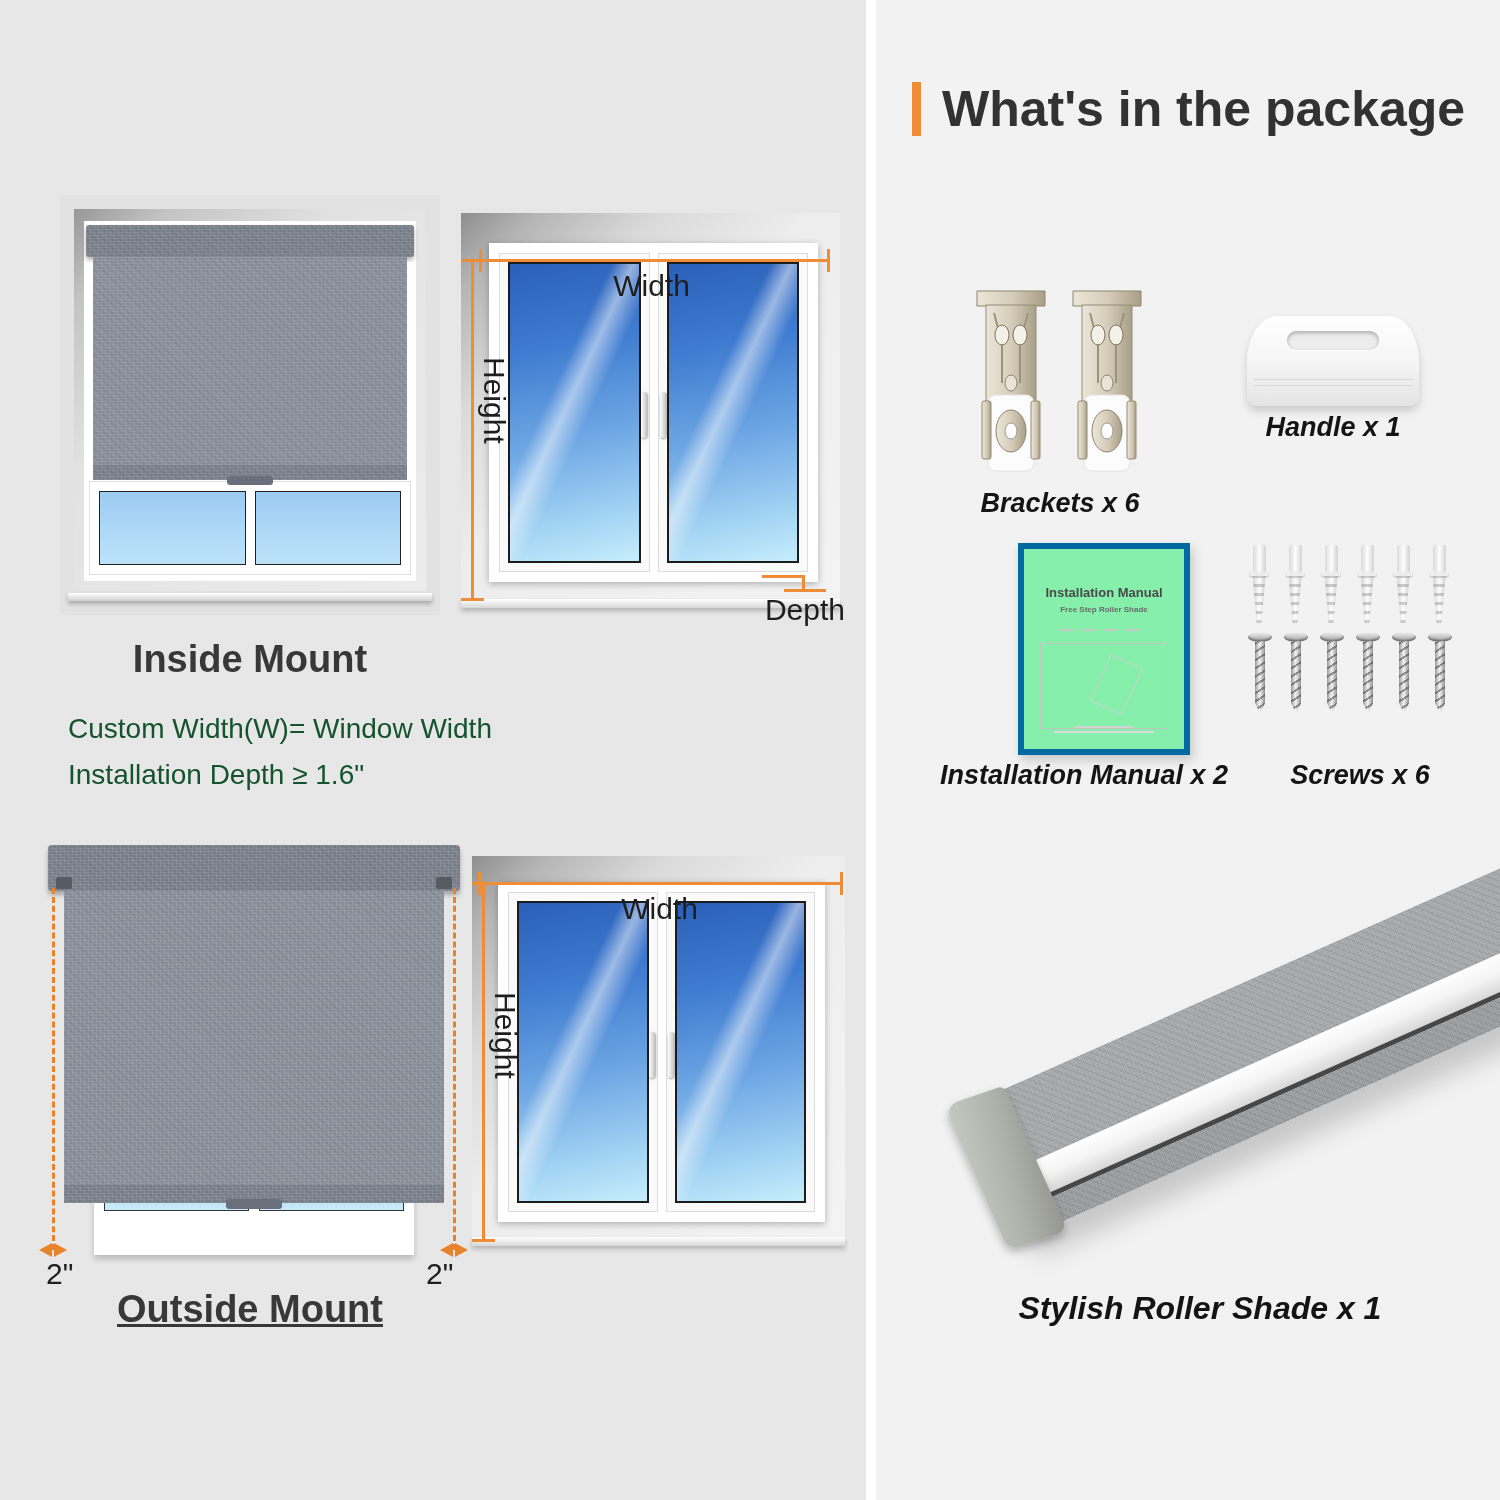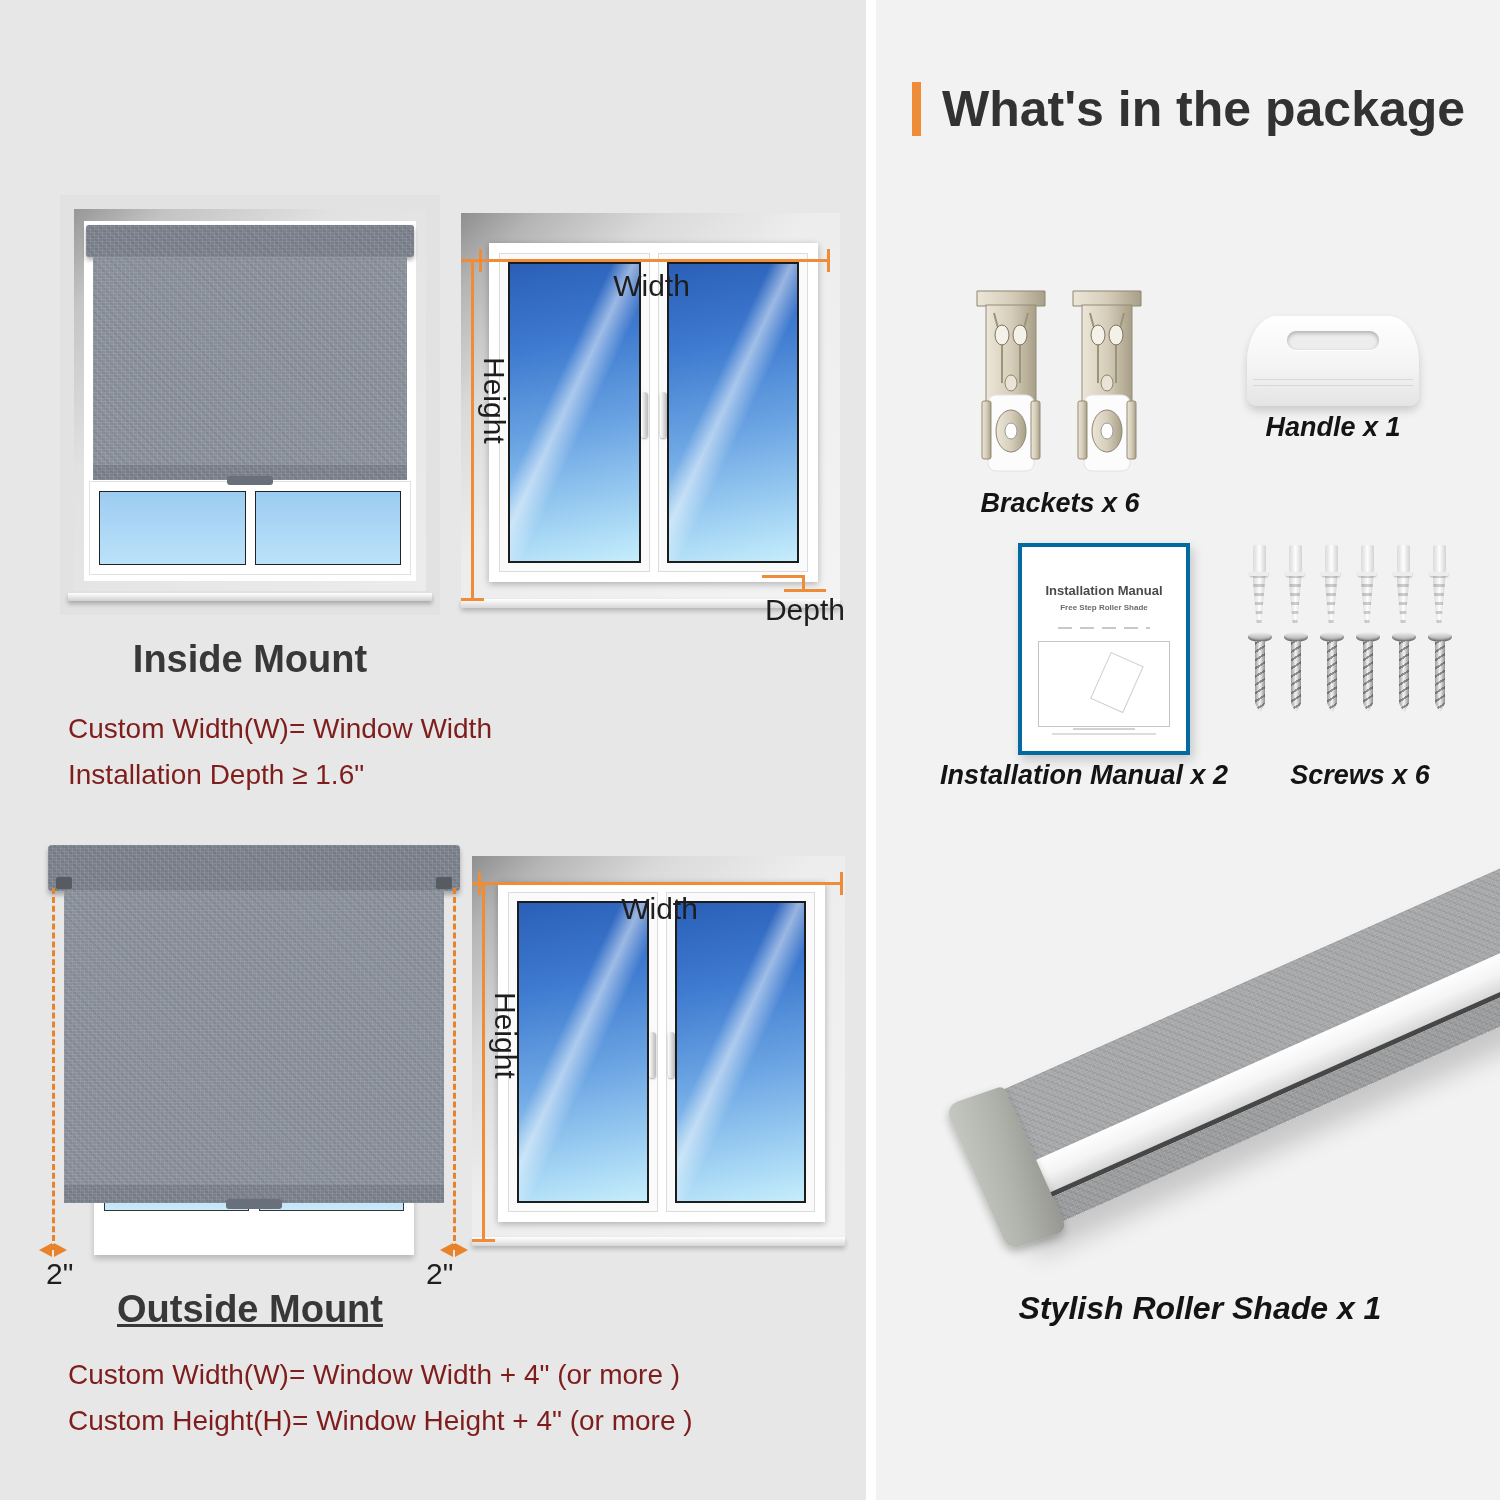--- a/index.html
+++ b/index.html
@@ -20,21 +20,21 @@
 
   .panel-left{position:absolute;left:0;top:0;width:866px;height:1500px;background:var(--left-bg);}
   .panel-right{position:absolute;left:876px;top:0;width:624px;height:1500px;background:var(--right-bg);}
   .divider{position:absolute;left:866px;top:0;width:10px;height:1500px;background:#FFFFFF;}
 
   .sec-header{position:absolute;display:flex;align-items:flex-start;}
   .sec-bar{width:9px;height:54px;background:var(--accent);margin-top:2px;}
   .sec-title{margin-left:21px;font-size:50px;font-weight:bold;color:var(--ink);letter-spacing:0px;white-space:nowrap;}
 
   .mount-heading{position:absolute;font-size:38px;font-weight:bold;color:#383838;text-align:center;}
-  .spec-block{position:absolute;font-size:28px;color:#7f1d1d;line-height:46px;white-space:nowrap;}
+  .spec-block{position:absolute;font-size:28px;color:#14532d;line-height:46px;white-space:nowrap;}
 
   
   .dim-x{position:absolute;height:3px;background:var(--accent);}
   .dim-x::before,.dim-x::after{content:"";position:absolute;top:-10px;width:3px;height:23px;background:var(--accent);}
   .dim-x::before{left:0;}.dim-x::after{right:0;}
   .dim-y{position:absolute;width:3px;background:var(--accent);}
   .dim-y::before,.dim-y::after{content:"";position:absolute;left:-10px;width:23px;height:3px;background:var(--accent);}
   .dim-y::before{top:0;}.dim-y::after{bottom:0;}
   .dim-label{position:absolute;font-size:30px;color:#1E1E1E;white-space:nowrap;}
   .dim-label.vert{writing-mode:vertical-rl;}
@@ -95,21 +95,21 @@
   .bowtie::after{left:1px;border-left:13px solid var(--dash);}
   .gap-label{position:absolute;font-size:30px;color:#1E1E1E;}
 
   
   .pkg-label{position:absolute;font-size:27px;font-weight:bold;font-style:italic;color:#141414;text-align:center;white-space:nowrap;}
 
   .handle{position:absolute;width:172px;height:90px;background:linear-gradient(180deg,#FFFFFF 0%,#F4F4F4 55%,#E4E4E4 100%);border-radius:30px 30px 10px 10px / 46px 46px 10px 10px;box-shadow:0 5px 9px rgba(0,0,0,.16);}
   .handle .slot{position:absolute;left:40px;right:40px;top:15px;height:19px;border-radius:9px;background:#EDEDED;box-shadow:inset 0 2px 4px rgba(0,0,0,.28),0 1px 0 #FFFFFF;}
   .handle .ridge{position:absolute;left:6px;right:6px;height:1px;background:#D8D8D8;}
 
-  .manual{position:absolute;width:172px;height:212px;background:#ffffff;box-shadow:3px 5px 10px rgba(0,0,0,.18);border:4px solid #0369a1;}
+  .manual{position:absolute;width:172px;height:212px;background:#86efac;box-shadow:3px 5px 10px rgba(0,0,0,.18);border:6px solid #0369a1;}
   .manual .m-title{position:absolute;top:36px;left:0;right:0;text-align:center;font-size:13px;font-weight:bold;color:#4A4A4A;}
   .manual .m-sub{position:absolute;top:56px;left:0;right:0;text-align:center;font-size:8px;font-weight:bold;color:#6B6B6B;}
   .manual .m-scribble{position:absolute;top:76px;left:36px;right:36px;height:8px;
      background-image:repeating-linear-gradient(90deg,#C9C9C9 0 14px,rgba(0,0,0,0) 14px 22px);background-size:100% 2px;background-repeat:no-repeat;background-position:0 4px;}
   .manual .m-fig{position:absolute;top:94px;left:16px;right:16px;height:86px;border:1px solid #C4C4C4;}
   .manual .m-fig::before{content:"";position:absolute;left:46%;top:18%;width:26%;height:58%;border:1px solid #CFCFCF;transform:rotate(24deg);}
   .manual .m-foot{position:absolute;bottom:16px;left:30px;right:30px;height:7px;
      background-image:linear-gradient(#D2D2D2,#D2D2D2),linear-gradient(#DDDDDD,#DDDDDD);background-size:60% 2px,100% 2px;background-repeat:no-repeat;background-position:50% 0,50% 5px;}
 
   .anchor{position:absolute;width:18px;height:80px;}
@@ -223,24 +223,20 @@
         </div>
     </div>
     <div class="dim-x" style="left:10px;right:8px;top:30px;"></div>
     <div class="dim-label" style="left:0;right:0;top:40px;text-align:center;">Width</div>
     <div class="dim-y" style="left:14px;top:30px;height:360px;"></div>
     <div class="dim-label vert" style="left:20px;top:140px;height:170px;">Height</div>
   </div>
 
   <div class="mount-heading" style="left:60px;top:1288px;width:380px;text-decoration:underline;">Outside Mount</div>
 
-  <div class="spec-block" style="left:68px;top:1352px;">
-    <div>Custom Width(W)= Window Width + 4" (or more )</div>
-    <div>Custom Height(H)= Window Height + 4" (or more )</div>
-  </div>
 </div>
 
 <div class="divider"></div>
 
 <div class="panel-right"></div>
 
 <div class="sec-header" style="left:912px;top:80px;">
   <div class="sec-bar"></div>
   <div class="sec-title">What's in the package</div>
 </div>

